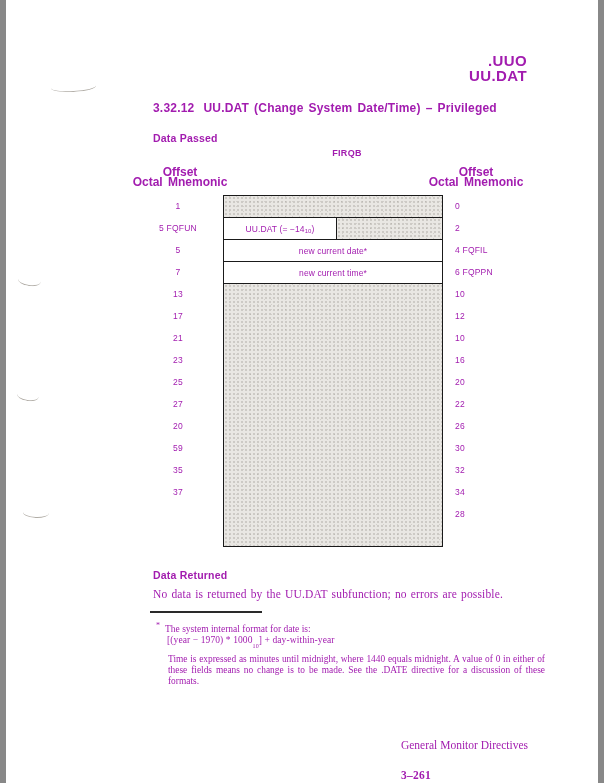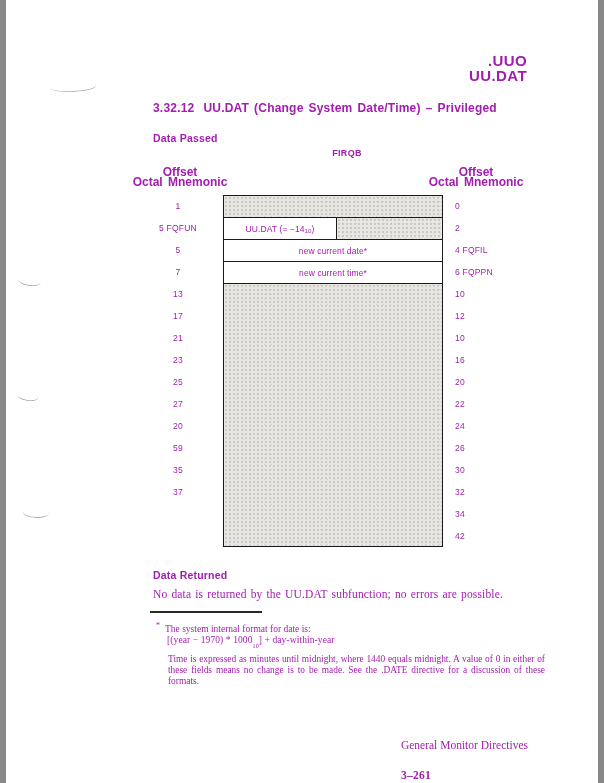--- a/index.html
+++ b/index.html
@@ -248,26 +248,25 @@
     <div class="offitem">0</div>
     <div class="offitem">2</div>
     <div class="offitem">4 FQFIL</div>
     <div class="offitem">6 FQPPN</div>
     <div class="offitem">10</div>
     <div class="offitem">12</div>
     <div class="offitem">10</div>
     <div class="offitem">16</div>
     <div class="offitem">20</div>
     <div class="offitem">22</div>
-    <div class="offitem">24</div>
     <div class="offitem">26</div>
     <div class="offitem">30</div>
     <div class="offitem">32</div>
     <div class="offitem">34</div>
-    <div class="offitem">42</div>
+    <div class="offitem">28</div>
   </div>
 
   <div class="firqb-box">
     <div class="fb-row shaded"></div>
     <div class="fb-row split">
       <div class="cell cell-left">
         <span>UU.DAT (= −14</span>
           <sub class="small-sub">10</sub>
           <span>)</span>
       </div>

